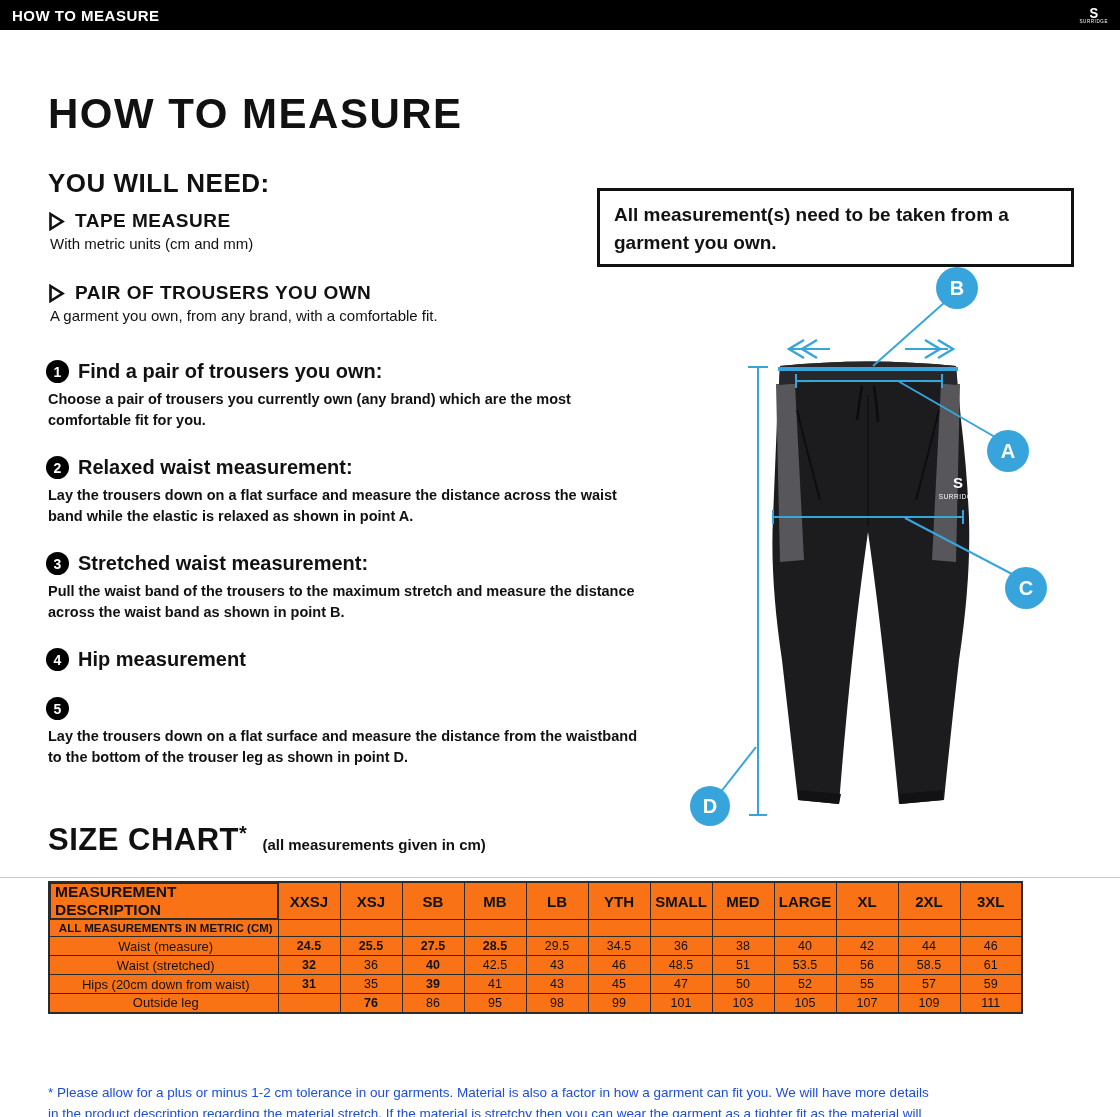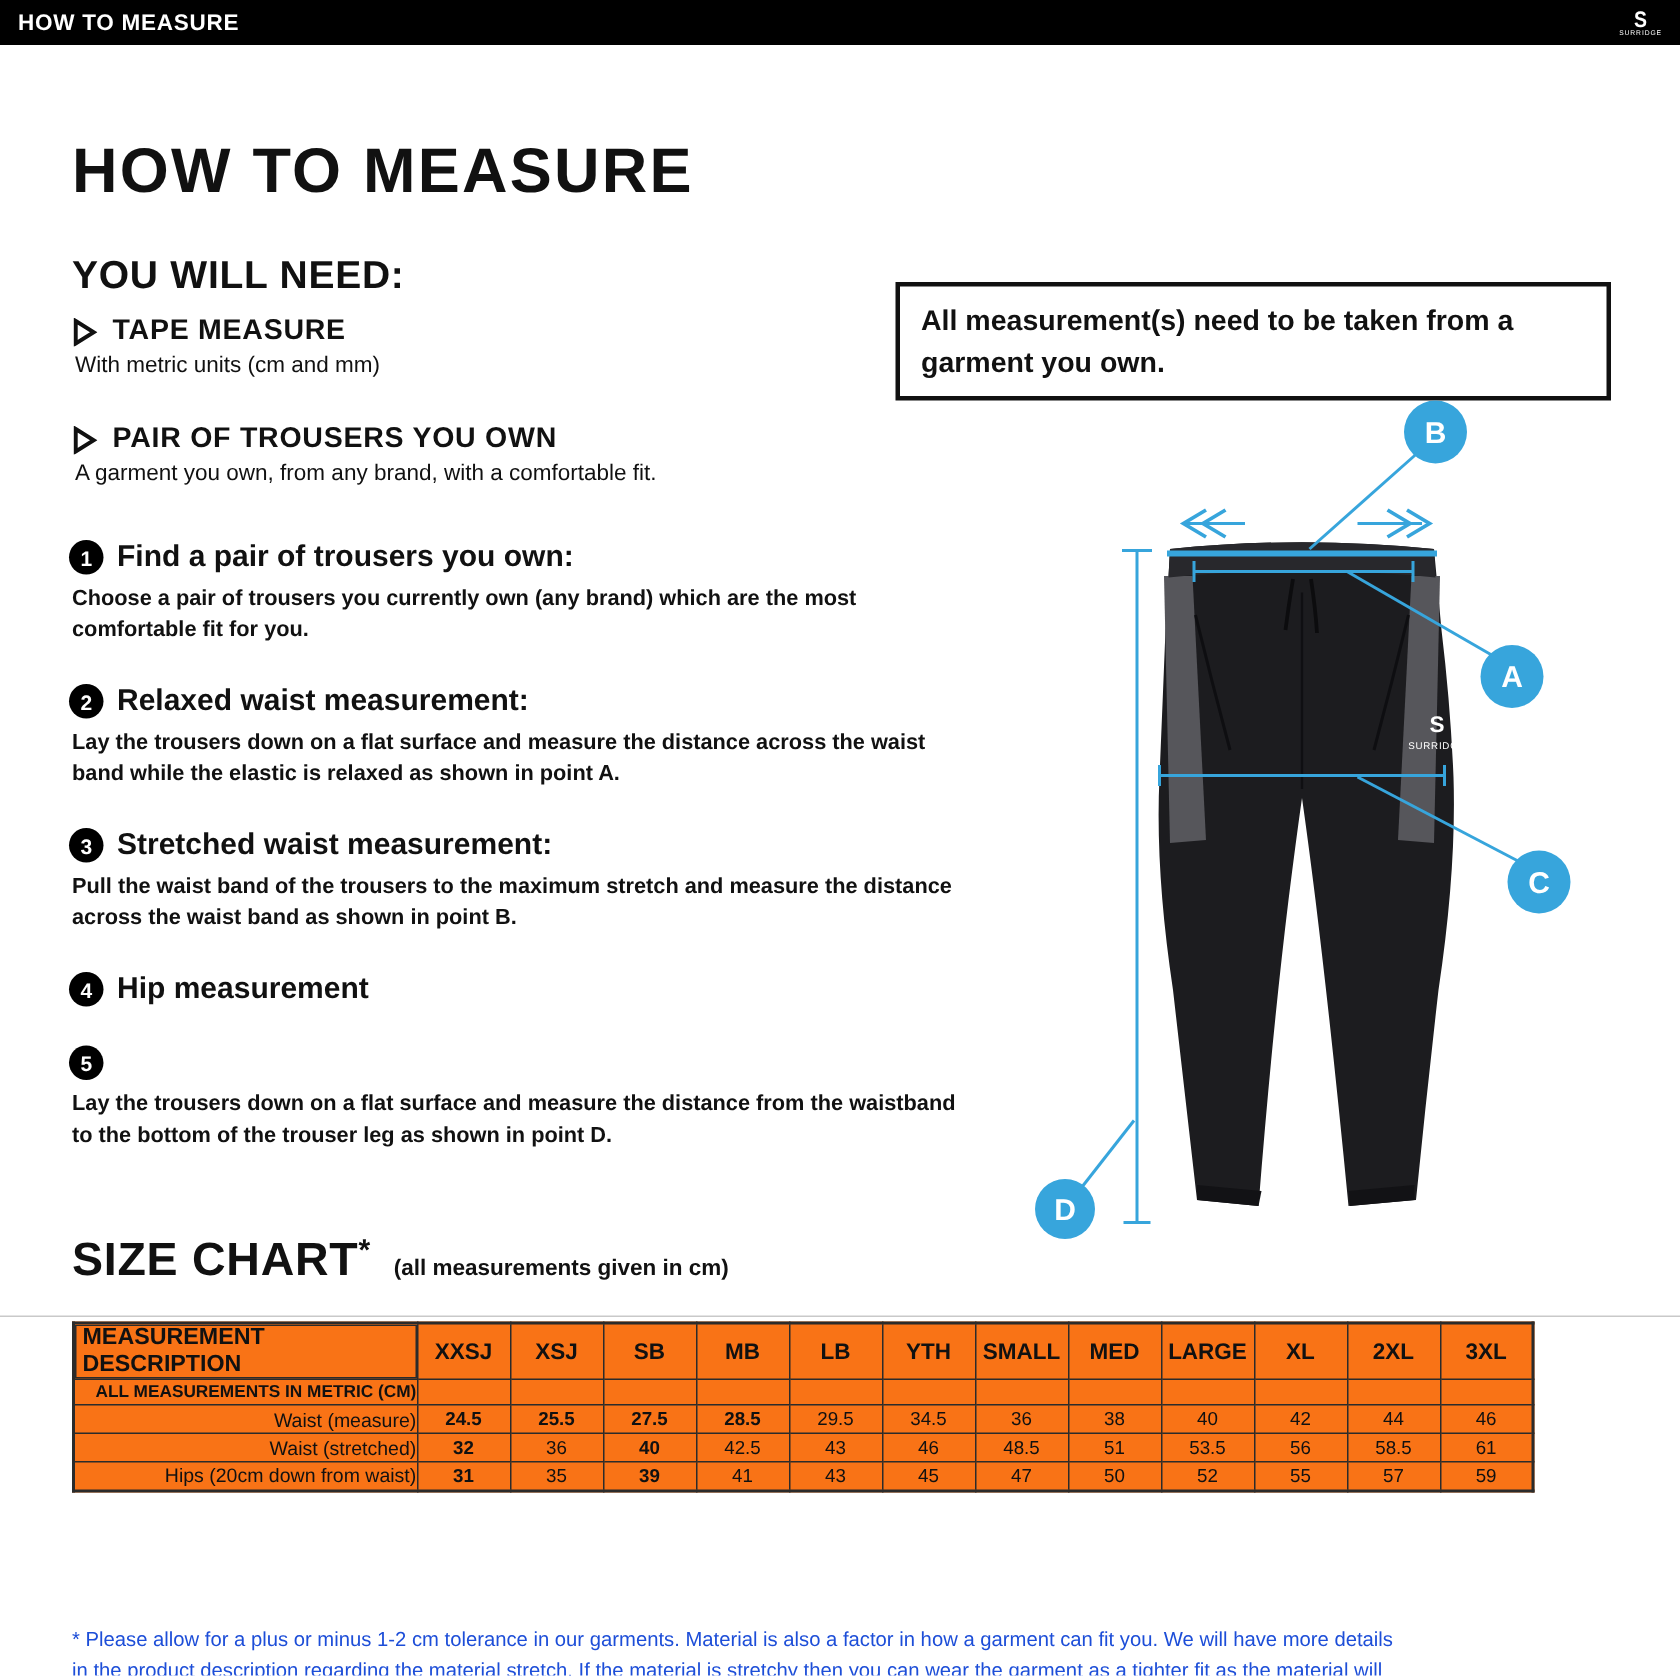--- a/index.html
+++ b/index.html
@@ -40,21 +40,21 @@
   .separator{position:absolute;left:0;top:877px;width:1120px;height:1px;background:#c9c9c9;}
   
   .size-chart-heading{position:absolute;left:48px;top:822px;font-size:31px;font-weight:bold;letter-spacing:.5px;}
   .size-chart-heading .star{font-size:20px;vertical-align:10px;}
   .size-chart-heading .note{font-size:15px;letter-spacing:0;margin-left:6px;}
   .size-table{position:absolute;left:48px;top:881px;border-collapse:collapse;border:2px solid #2b2b2b;background:#f97316;}
   .size-table th,.size-table td{border:1px solid #2b2b2b;box-sizing:border-box;padding:0;}
   .size-table th{font-size:15px;font-weight:bold;height:27px;text-align:center;}
   .size-table th.desc{text-align:left;padding-left:5px;font-size:15.5px;box-shadow:inset 0 0 0 1px #2b2b2b;}
   .size-table td{height:19px;font-size:12.5px;text-align:center;font-weight:normal;}
-  .size-table td.label{text-align:right;padding-left:4px;font-size:13px;}
+  .size-table td.label{text-align:center;padding-left:4px;font-size:13px;}
   .size-table tr.metric-row td{height:17px;}
   .size-table tr.metric-row td.label{font-size:11.5px;font-weight:bold;}
   .size-table td.b{font-weight:bold;}
   
   .footnote{position:absolute;left:48px;top:1068px;width:892px;font-size:13.5px;line-height:1.58;color:#1d4ed8;}
 </style>
 </head>
 <body>
 
 <div class="topbar">
@@ -281,16 +281,31 @@
         <td>41</td>
         <td>43</td>
         <td>45</td>
         <td>47</td>
         <td>50</td>
         <td>52</td>
         <td>55</td>
         <td>57</td>
         <td>59</td>
       </tr>
+      <tr>
+        <td class="label">Outside leg</td>
+        <td></td>
+        <td class="b">76</td>
+        <td>86</td>
+        <td>95</td>
+        <td>98</td>
+        <td>99</td>
+        <td>101</td>
+        <td>103</td>
+        <td>105</td>
+        <td>107</td>
+        <td>109</td>
+        <td>111</td>
+      </tr>
     </tbody>
   </table>
 
 <p class="footnote">* Please allow for a plus or minus 1-2 cm tolerance in our garments. Material is also a factor in how a garment can fit you. We will have more details in the product description regarding the material stretch.  If the material is stretchy then you can wear the garment as a tighter fit as the material will stretch.  Please be aware that the above measurements are of the garment and not of your body.</p>
 
 </body></html>

